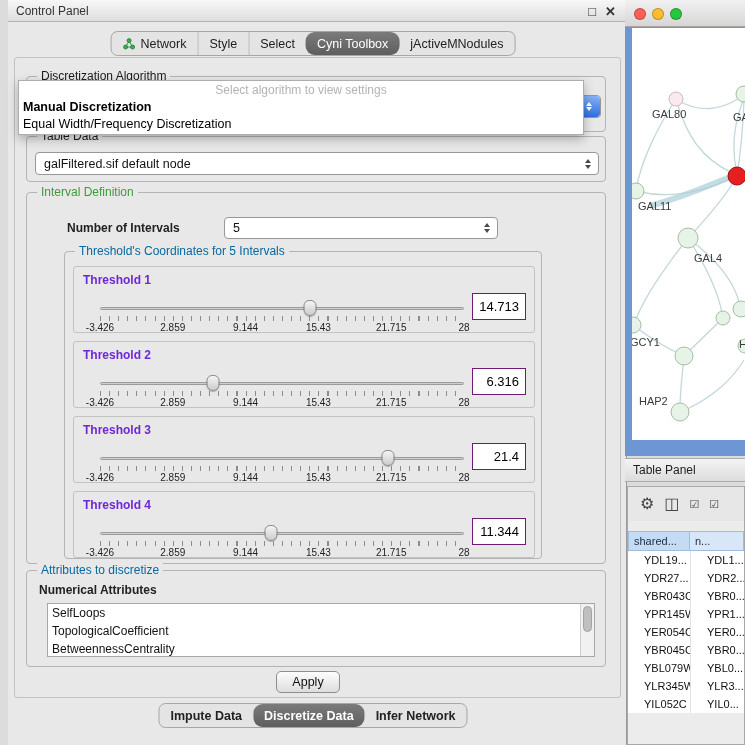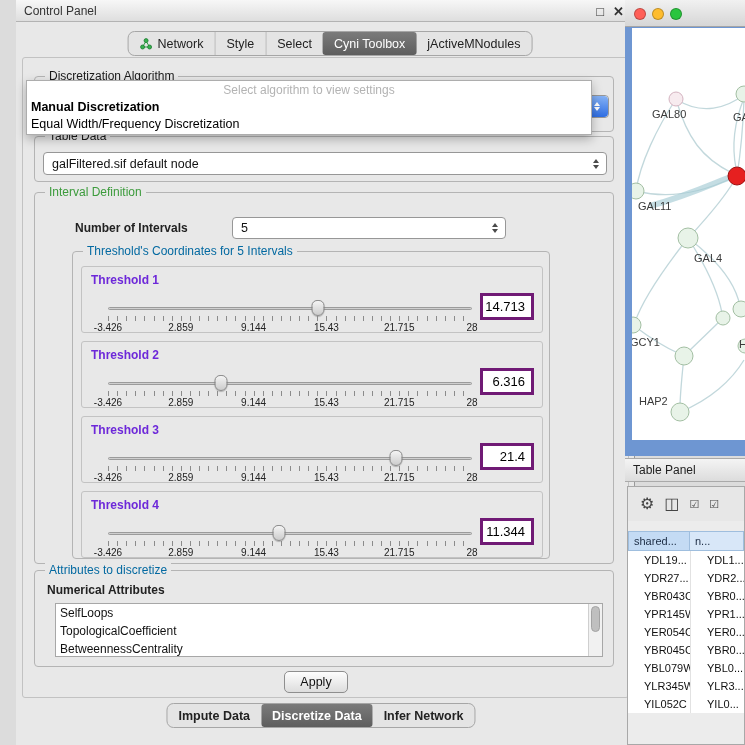--- a/index.html
+++ b/index.html
@@ -1,34 +1,34 @@
 <!DOCTYPE html>
 <html><head>
 <meta charset="utf-8">
 <style>
   * { margin:0; padding:0; box-sizing:border-box; }
   html,body { width:745px; height:745px; }
   body { font-family:"Liberation Sans", sans-serif; font-size:12px; color:#222; background:#dcdcdc; }
   #root { position:relative; width:745px; height:745px; overflow:hidden; background:#dcdcdc; }
 
   
-  .control-panel { position:absolute; left:16px; top:0; width:619px; height:745px; background:#e8e8e8; border-right:1px solid #9a9a9a; }
+  .control-panel { position:absolute; left:8px; top:0; width:619px; height:745px; background:#e8e8e8; border-right:1px solid #9a9a9a; }
   .cp-titlebar { position:absolute; left:0; top:0; width:100%; height:22px; background:linear-gradient(#f7f7f7,#dedede); border-bottom:1px solid #b3b3b3; display:flex; align-items:center; }
   .cp-title { margin-left:8px; font-size:12px; color:#333; }
   .cp-icons { position:absolute; right:10px; top:0; height:22px; display:flex; align-items:center; gap:9px; }
   .cp-icon { font-size:13px; color:#333; line-height:1; cursor:default; }
   .cp-icon.close { font-weight:bold; }
 
   
   .tabbar { position:absolute; left:305px; transform:translateX(-50%); height:25px; display:flex; align-items:stretch; background:#e4e4e4; border:1px solid #a6a6a6; border-radius:7px; overflow:hidden; }
-  .tabbar.top { top:31px;margin-left:9px; }
+  .tabbar.top { top:31px; }
   .tabbar.bottom { top:703px;font-weight:bold; }
   .ttab { display:flex; align-items:center; gap:5px; padding:0 11px; font-size:12.5px; color:#222; border-left:1px solid #bdbdbd; cursor:default; white-space:nowrap; }
   .ttab:first-child { border-left:none; }
-  .ttab.selected { background:linear-gradient(#7b7b7b,#5e5e5e); color:#fff; border-radius:3px; border-left:none; }
+  .ttab.selected { background:linear-gradient(#7b7b7b,#5e5e5e); color:#fff; border-radius:9px; border-left:none; }
   .ttab.selected + .ttab { border-left:none; }
 
   .inner-panel { position:absolute; left:6px; top:57px; width:607px; height:641px; border:1px solid #c2c2c2; border-radius:3px; }
 
   
   .group { position:absolute; border:1px solid #b4b4b4; border-radius:4px; }
   .group-label { position:absolute; top:-8px; left:10px; background:#e8e8e8; padding:0 4px; font-size:12px; }
   .label-black { color:#1a1a1a; }
   .label-green { color:#3c9b3c; }
   .label-blue { color:#0369a1; }
@@ -51,21 +51,21 @@
 
   
   .thr-box { position:absolute; left:8px; width:462px; height:67px; border:1px solid #c3c3c3; border-radius:3px; background:#e8e8e8; }
   .thr-title { position:absolute; left:9px; top:6px; font-weight:bold; font-size:12px; color:#6d28d9; }
   .slider { position:absolute; left:26px; top:36px; width:364px; height:30px; }
   .track { position:absolute; left:0; top:4px; width:100%; height:3px; background:#cfcfcf; border:1px solid #9b9b9b; border-radius:2px; }
   .thumb { position:absolute; top:-3px; width:13px; height:16px; transform:translateX(-50%); background:linear-gradient(#f4f4f4,#cccccc); border:1px solid #8a8a8a; border-radius:6px 6px 7px 7px; box-shadow:0 1px 1px rgba(0,0,0,0.25); }
   .ticks { position:absolute; left:0; top:13px; width:100%; height:5px; background:repeating-linear-gradient(to right,#8b8b8b 0 1px,transparent 1px 9.1px); }
   .scale { position:absolute; left:0; top:19px; width:100%; height:12px; }
   .scale span { position:absolute; transform:translateX(-50%); font-size:10px; color:#222; white-space:nowrap; }
-  .value-box { position:absolute; right:8px; top:26px; width:54px; height:27px; background:#fff; border:3px solid #701a75; font-family:"Liberation Sans",sans-serif; font-size:13px; text-align:right; padding-right:6px; color:#000; }
+  .value-box { position:absolute; right:8px; top:26px; width:54px; height:27px; background:#fff; border:1px solid #701a75; font-family:"Liberation Sans",sans-serif; font-size:13px; text-align:right; padding-right:6px; color:#000; }
 
   
   .attr-list { position:absolute; left:20px; top:32px; width:548px; height:54px; background:#fff; border:1px solid #a7a7a7; overflow:hidden; }
   .attr-item { line-height:18px; padding-left:4px; font-size:12px; color:#111; white-space:nowrap; }
   .attr-scrollbar { position:absolute; right:0; top:0; bottom:0; width:14px; background:#f1f1f1; border-left:1px solid #cfcfcf; }
   .attr-scroll-thumb { position:absolute; left:2px; top:2px; width:9px; height:26px; background:#bfbfbf; border:1px solid #a3a3a3; border-radius:5px; }
 
   .apply-btn { position:absolute; left:268px; top:671px; width:64px; height:22px; background:linear-gradient(#fdfdfd,#dddddd); border:1px solid #8e8e8e; border-radius:5px; font-size:12.5px; color:#111; font-family:"Liberation Sans",sans-serif; }
 
   

